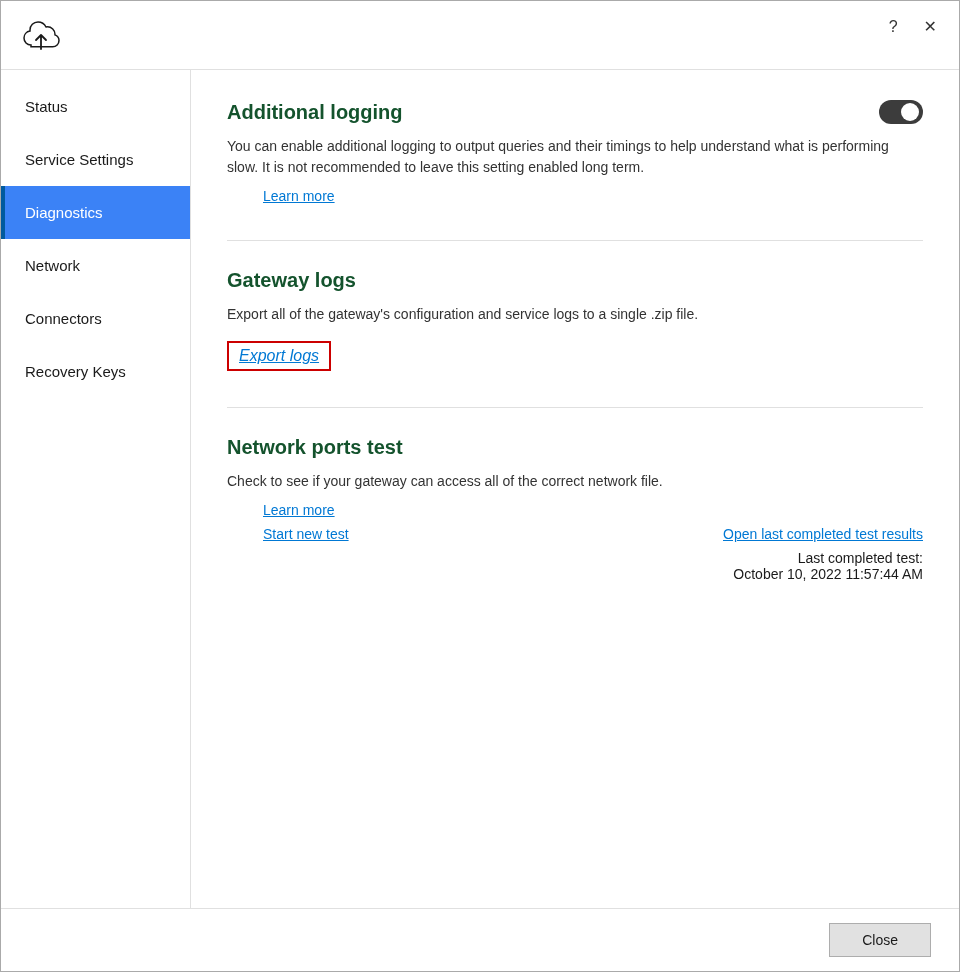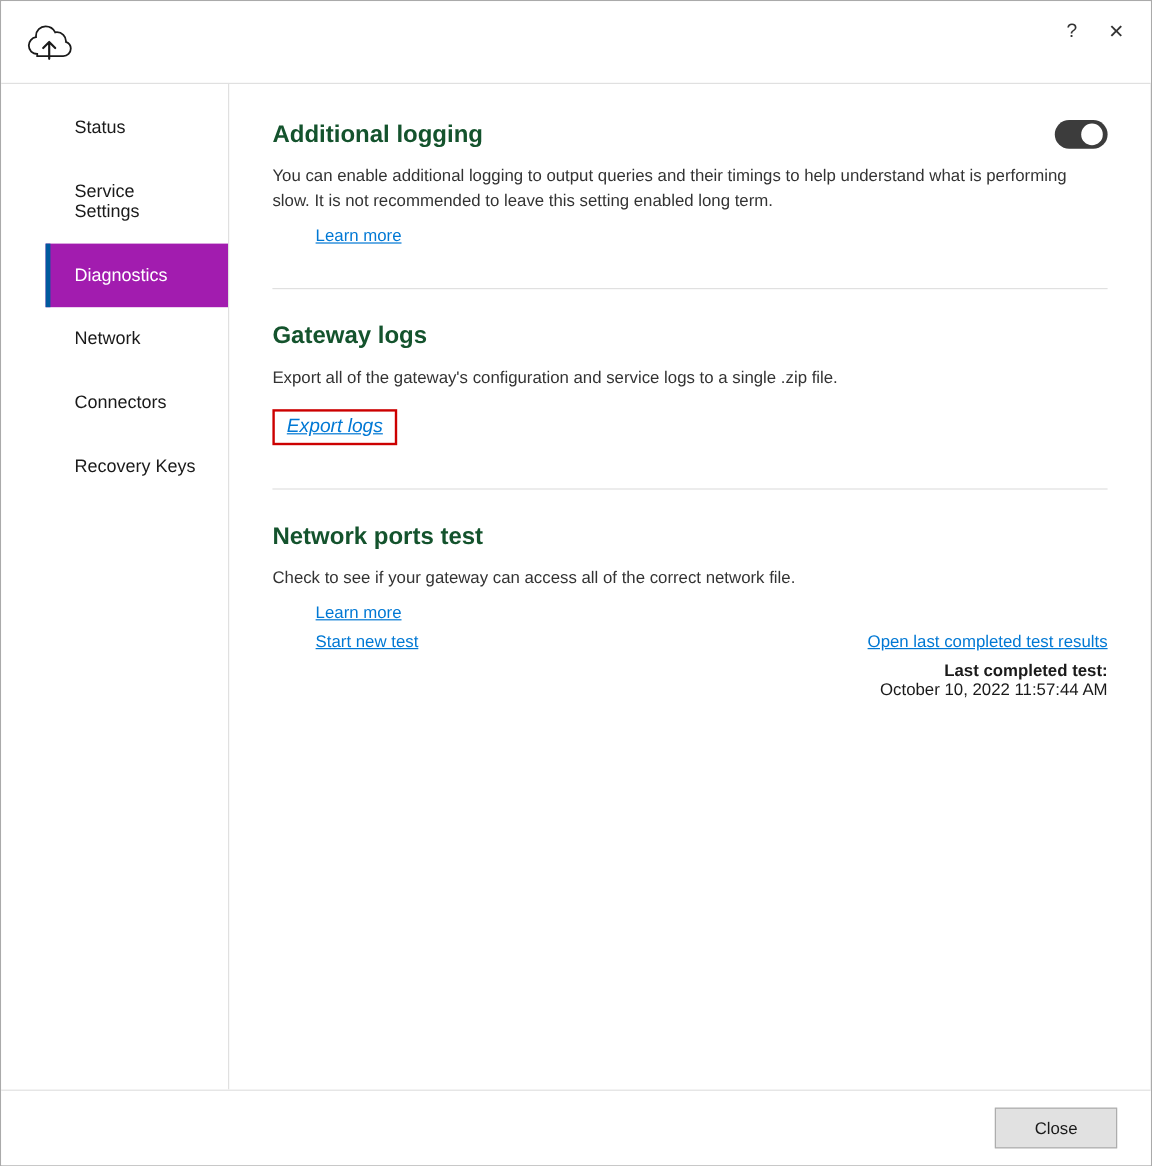--- a/index.html
+++ b/index.html
@@ -59,31 +59,30 @@
     .main-content {
       display: flex;
       flex: 1;
     }
     .sidebar {
       width: 190px;
       border-right: 1px solid #e0e0e0;
       flex-shrink: 0;
       padding-top: 10px;
       background: #fff;
-      padding-left: 37px;
     }
     .sidebar-item {
       padding: 18px 20px;
       cursor: pointer;
       color: #1a1a1a;
       font-size: 15px;
       border-left: 4px solid transparent;
     }
     .sidebar-item.active {
-      background: #a21caf;
+      background: #3b82f6;
       color: #fff;
       border-left: 4px solid #005a9e;
     }
     .content-area {
       flex: 1;
       padding: 30px 36px;
       overflow-y: auto;
     }
     .section {
       margin-bottom: 36px;
@@ -160,21 +159,21 @@
       align-items: center;
       margin-top: 8px;
     }
     .last-completed {
       text-align: right;
       color: #1a1a1a;
       font-size: 14px;
       margin-top: 8px;
     }
     .last-completed-label {
-      font-weight: 700;
+      font-weight: 400;
       padding-left: 24px;
     }
     
     .footer {
       border-top: 1px solid #e0e0e0;
       padding: 14px 28px;
       display: flex;
       justify-content: flex-end;
       background: #fff;
     }

